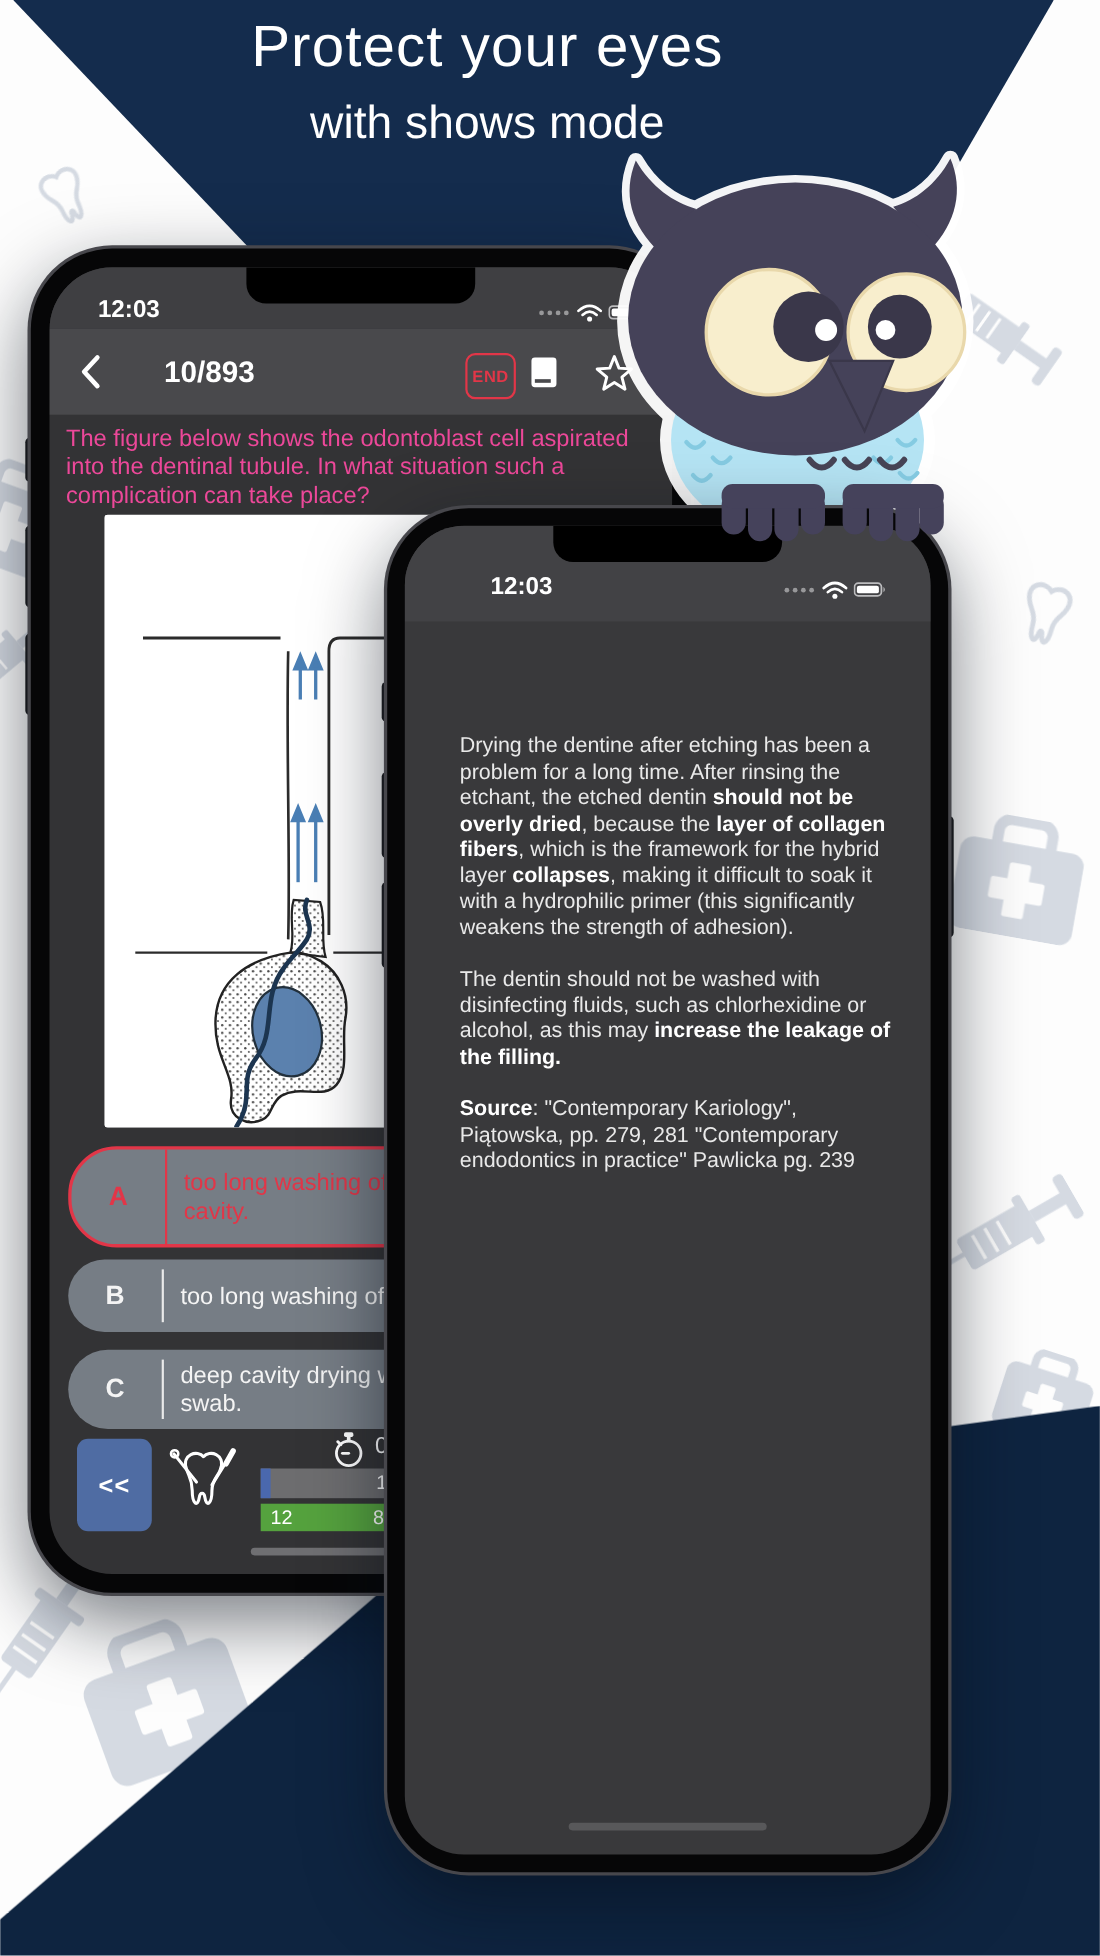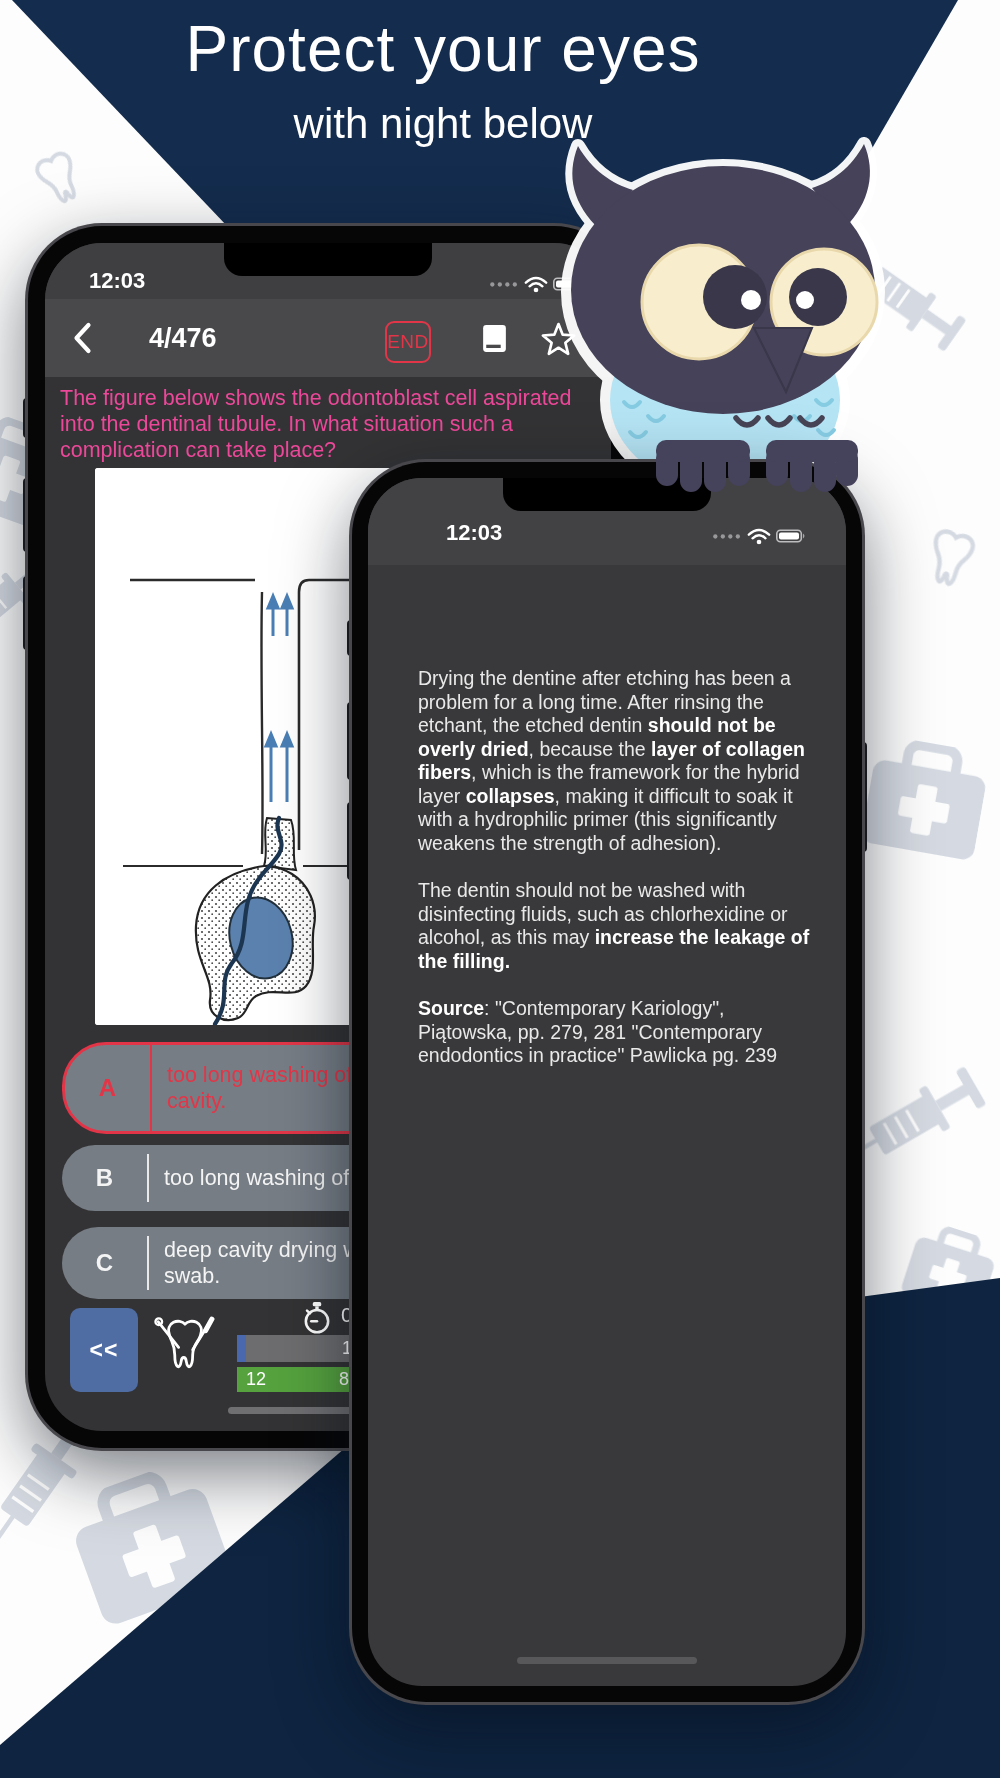--- a/index.html
+++ b/index.html
@@ -3,36 +3,36 @@
 <meta charset="utf-8">
 <style>
   html,body{margin:0;padding:0}
   body{width:1000px;height:1778px;position:relative;overflow:hidden;background:#fdfdfd;font-family:"Liberation Sans",sans-serif}
   svg{display:block}
   
   .bg-pattern{position:absolute;left:0;top:0;z-index:1}
   .navy-top{position:absolute;inset:0;background:#142c4d;clip-path:polygon(12px 0,958px 0,600px 618px);z-index:2}
   .navy-bottom{position:absolute;inset:0;background:#0e2440;clip-path:polygon(0 1745px,345px 1448px,470px 1350px,1000px 1278px,1000px 1778px,0 1778px);z-index:2}
   .banner{position:absolute;left:0;top:0;width:886px;text-align:center;z-index:3;color:#fff}
-  .banner .t1{font-size:64px;font-weight:400;letter-spacing:1px;margin-top:12px}
+  .banner .t1{font-size:53px;font-weight:400;letter-spacing:1px;margin-top:12px}
   .banner .t2{font-size:42px;font-weight:400;margin-top:14px}
   
   .phone{position:absolute;z-index:4}
   .phone .bezel{position:absolute;inset:0;background:#060607;border-radius:74px;box-shadow:0 0 0 3px #47474c,0 24px 70px rgba(6,12,24,.55)}
   .sbtn{position:absolute;background:#1d1d20;border-radius:4px;width:8px}
   .screen{position:absolute;inset:17px;border-radius:57px;overflow:hidden;background:#333335}
   .notch{position:absolute;top:0;left:50%;transform:translateX(-50%);width:208px;height:33px;background:#000;border-radius:0 0 18px 18px;z-index:5}
   .stime{position:absolute;font-size:22px;font-weight:700;color:#fff}
   .sicons{position:absolute;display:flex;align-items:center;gap:5px}
   
   #left-phone{left:28px;top:226px;width:600px;height:1222px}
   .lp-status{position:absolute;left:0;right:0;top:0;height:56px;background:#3f3f42}
   .lp-nav{position:absolute;left:0;right:0;top:56px;height:78px;background:#49494c;display:flex;align-items:center}
   .lp-title{position:absolute;left:104px;font-size:27px;font-weight:700;color:#fff}
-  .end-badge{position:absolute;left:340px;top:22px;width:42px;height:38px;border:2.5px solid #e23648;border-radius:9px;color:#e23648;font-size:19px;font-weight:400;display:flex;align-items:center;justify-content:center;letter-spacing:.5px}
+  .end-badge{position:absolute;left:378px;top:22px;width:42px;height:38px;border:2.5px solid #e23648;border-radius:9px;color:#e23648;font-size:15px;font-weight:700;display:flex;align-items:center;justify-content:center;letter-spacing:.5px}
   .lp-question{position:absolute;left:15px;width:540px;top:142px;font-size:21.5px;line-height:26px;color:#ec4899}
   .lp-figure{position:absolute;left:50px;top:225px;width:490px;height:557px;background:#fff;border-radius:3px;overflow:hidden}
   .opt{position:absolute;left:17px;width:562px;background:#767d85;border-radius:44px 18px 18px 44px;display:flex;align-items:center}
   .opt .opt-letter{position:absolute;left:0;width:85px;text-align:center;font-size:24px;font-weight:700;color:#f4f4f4}
   .opt .opt-div{position:absolute;left:85px;top:9px;bottom:9px;width:2px;background:#e9e9e9}
   .opt .opt-text{margin-left:102px;padding-right:16px;font-size:21.5px;line-height:26px;color:#f4f4f4;white-space:pre-line}
   .opt.sel{border:3px solid #e23648}
   .opt.sel .opt-letter{color:#e23648}
   .opt.sel .opt-div{background:#e23648;top:0;bottom:0}
   .opt.sel .opt-text{color:#e23648}
@@ -173,21 +173,21 @@
         <use href="#bg-kit" x="-60" y="-55" width="120" height="110"></use>
       </g>
   </g>
 </svg>
 
 <div class="navy-top"></div>
 <div class="navy-bottom"></div>
 
 <div class="banner">
   <div class="t1">Protect your eyes</div>
-  <div class="t2">with night below</div>
+  <div class="t2">with shows mode</div>
 </div>
 
 <div class="phone" id="left-phone">
   <div class="sbtn" style="left:-5px;top:172px;height:40px"></div>
   <div class="sbtn" style="left:-5px;top:252px;height:74px"></div>
   <div class="sbtn" style="left:-5px;top:350px;height:74px"></div>
   <div class="bezel"></div>
   <div class="screen">
     <div class="lp-status">
       <div class="stime" style="left:44px;top:25px">12:03</div>
@@ -201,21 +201,21 @@
         <svg width="30" height="14" viewBox="0 0 30 14">
             <use href="#ic-batt"></use>
           </svg>
       </div>
     </div>
     <div class="notch"></div>
     <div class="lp-nav">
       <svg style="position:absolute;left:27px;top:22px" width="21" height="34" viewBox="0 0 20 34">
           <use href="#ic-chev"></use>
         </svg>
-      <div class="lp-title">4/476</div>
+      <div class="lp-title">10/893</div>
       <div class="end-badge">END</div>
       <svg style="position:absolute;left:436px;top:24px" width="27" height="31" viewBox="0 0 26 30">
           <use href="#ic-book"></use>
         </svg>
       <svg style="position:absolute;left:495px;top:23px" width="37" height="34" viewBox="0 0 36 33">
           <use href="#ic-star"></use>
         </svg>
     </div>
     <div class="lp-question">The figure below shows the odontoblast cell aspirated into the dentinal tubule. In what situation such a complication can take place?</div>
 

